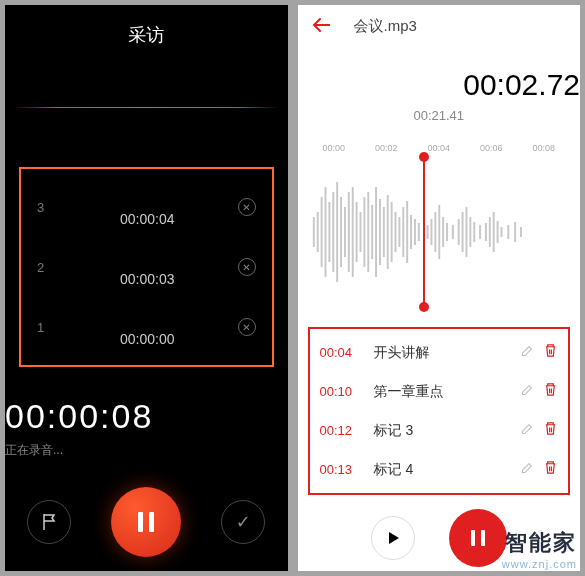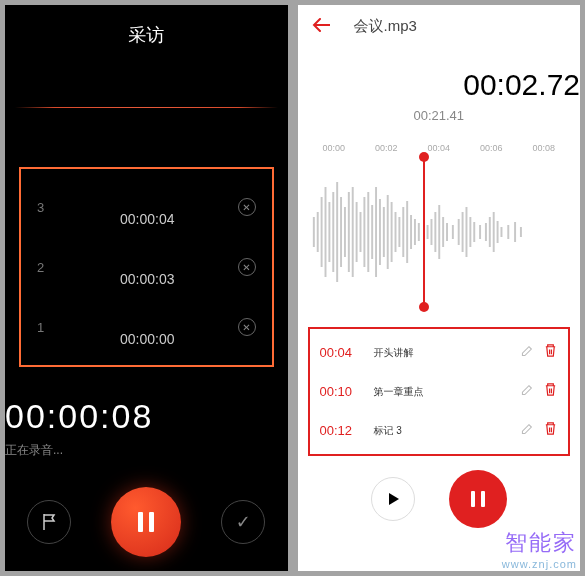--- a/index.html
+++ b/index.html
@@ -37,31 +37,31 @@
 .total-time { text-align: center; font-size: 13px; color: #888; margin-top: 6px; }
 .ruler { display: flex; justify-content: space-around; margin: 20px 10px 4px; font-size: 9px; color: #aaa; }
 .wave-area { height: 150px; margin: 0 10px; position: relative; }
 .wave-svg { width: 100%; height: 100%; }
 .playhead { position: absolute; top: 0; bottom: 0; left: 44%; width: 2px; background: #e02020; }
 .playhead::before { content:''; position: absolute; top: -5px; left: -4px; width: 10px; height: 10px; border-radius: 50%; background: #e02020; }
 .playhead::after { content:''; position: absolute; bottom: -5px; left: -4px; width: 10px; height: 10px; border-radius: 50%; background: #e02020; }
 .tags-box { margin: 20px 10px 0; border: 2px solid #e02020; padding: 4px 0; }
 .tag-row { display: flex; align-items: center; padding: 10px 10px; gap: 10px; }
 .tag-time { color: #e02020; font-size: 13px; width: 44px; }
-.tag-label { flex: 1; font-size: 10px; color: #333; }
+.tag-label { flex: 1; font-size: 14px; color: #333; }
 .tag-edit svg { fill: #bbb; width: 13px; height: 13px; }
 .tag-trash svg { fill: #e02020; width: 15px; height: 15px; }
 .controls-right { display: flex; justify-content: center; align-items: center; gap: 34px; margin-top: 14px; }
 .play-btn-r { width: 44px; height: 44px; border-radius: 50%; border: 1px solid #ddd; display: flex; align-items: center; justify-content: center; }
 .pause-btn-r { width: 58px; height: 58px; border-radius: 50%; background: #e02020; display: flex; align-items: center; justify-content: center; }
 .pause-btn-r .pause-bars span { width: 4px; height: 16px; }
 
 
 .watermark { position: absolute; right: 8px; bottom: 6px; text-align: right; pointer-events: none; }
-.watermark-top { font-size: 22px; color: #8b5cf6; font-weight: 400; letter-spacing: 2px; opacity: 0.9; }
+.watermark-top { font-size: 22px; color: #0f172a; font-weight: 700; letter-spacing: 2px; opacity: 0.9; }
 .watermark-bot { font-size: 11px; color: #89b8db; letter-spacing: 1px; }
 </style>
 </head>
 <body>
 
 <div class="phone phone-left">
   <div class="left-header">采访</div>
   <div class="waveform-dark">
     <div class="wave-line-dark"></div>
   </div>
@@ -202,20 +202,30 @@
     <div class="tag-row">
       <span class="tag-time">00:12</span>
       <span class="tag-label">标记 3</span>
       <span class="tag-edit"><svg viewBox="0 0 16 16">
             <path d="M11 2l3 3-8 8H3v-3z" stroke="#bbb" fill="none" stroke-width="1.3"></path>
           </svg></span>
       <span class="tag-trash"><svg viewBox="0 0 16 16">
             <path d="M3 4h10M5 4V2h6v2M4 4l1 10h6l1-10M7 7v5M9 7v5" stroke="#e02020" fill="none" stroke-width="1.3"></path>
           </svg></span>
     </div>
+    <div class="tag-row">
+      <span class="tag-time">00:13</span>
+      <span class="tag-label">标记 4</span>
+      <span class="tag-edit"><svg viewBox="0 0 16 16">
+            <path d="M11 2l3 3-8 8H3v-3z" stroke="#bbb" fill="none" stroke-width="1.3"></path>
+          </svg></span>
+      <span class="tag-trash"><svg viewBox="0 0 16 16">
+            <path d="M3 4h10M5 4V2h6v2M4 4l1 10h6l1-10M7 7v5M9 7v5" stroke="#e02020" fill="none" stroke-width="1.3"></path>
+          </svg></span>
+    </div>
   </div>
   <div class="controls-right">
     <div class="play-btn-r">
       <svg width="14" height="14" viewBox="0 0 14 14">
           <path d="M3 1l10 6-10 6z" fill="#000"></path>
         </svg>
     </div>
     <div class="pause-btn-r">
       <div class="pause-bars">
           <span></span>

